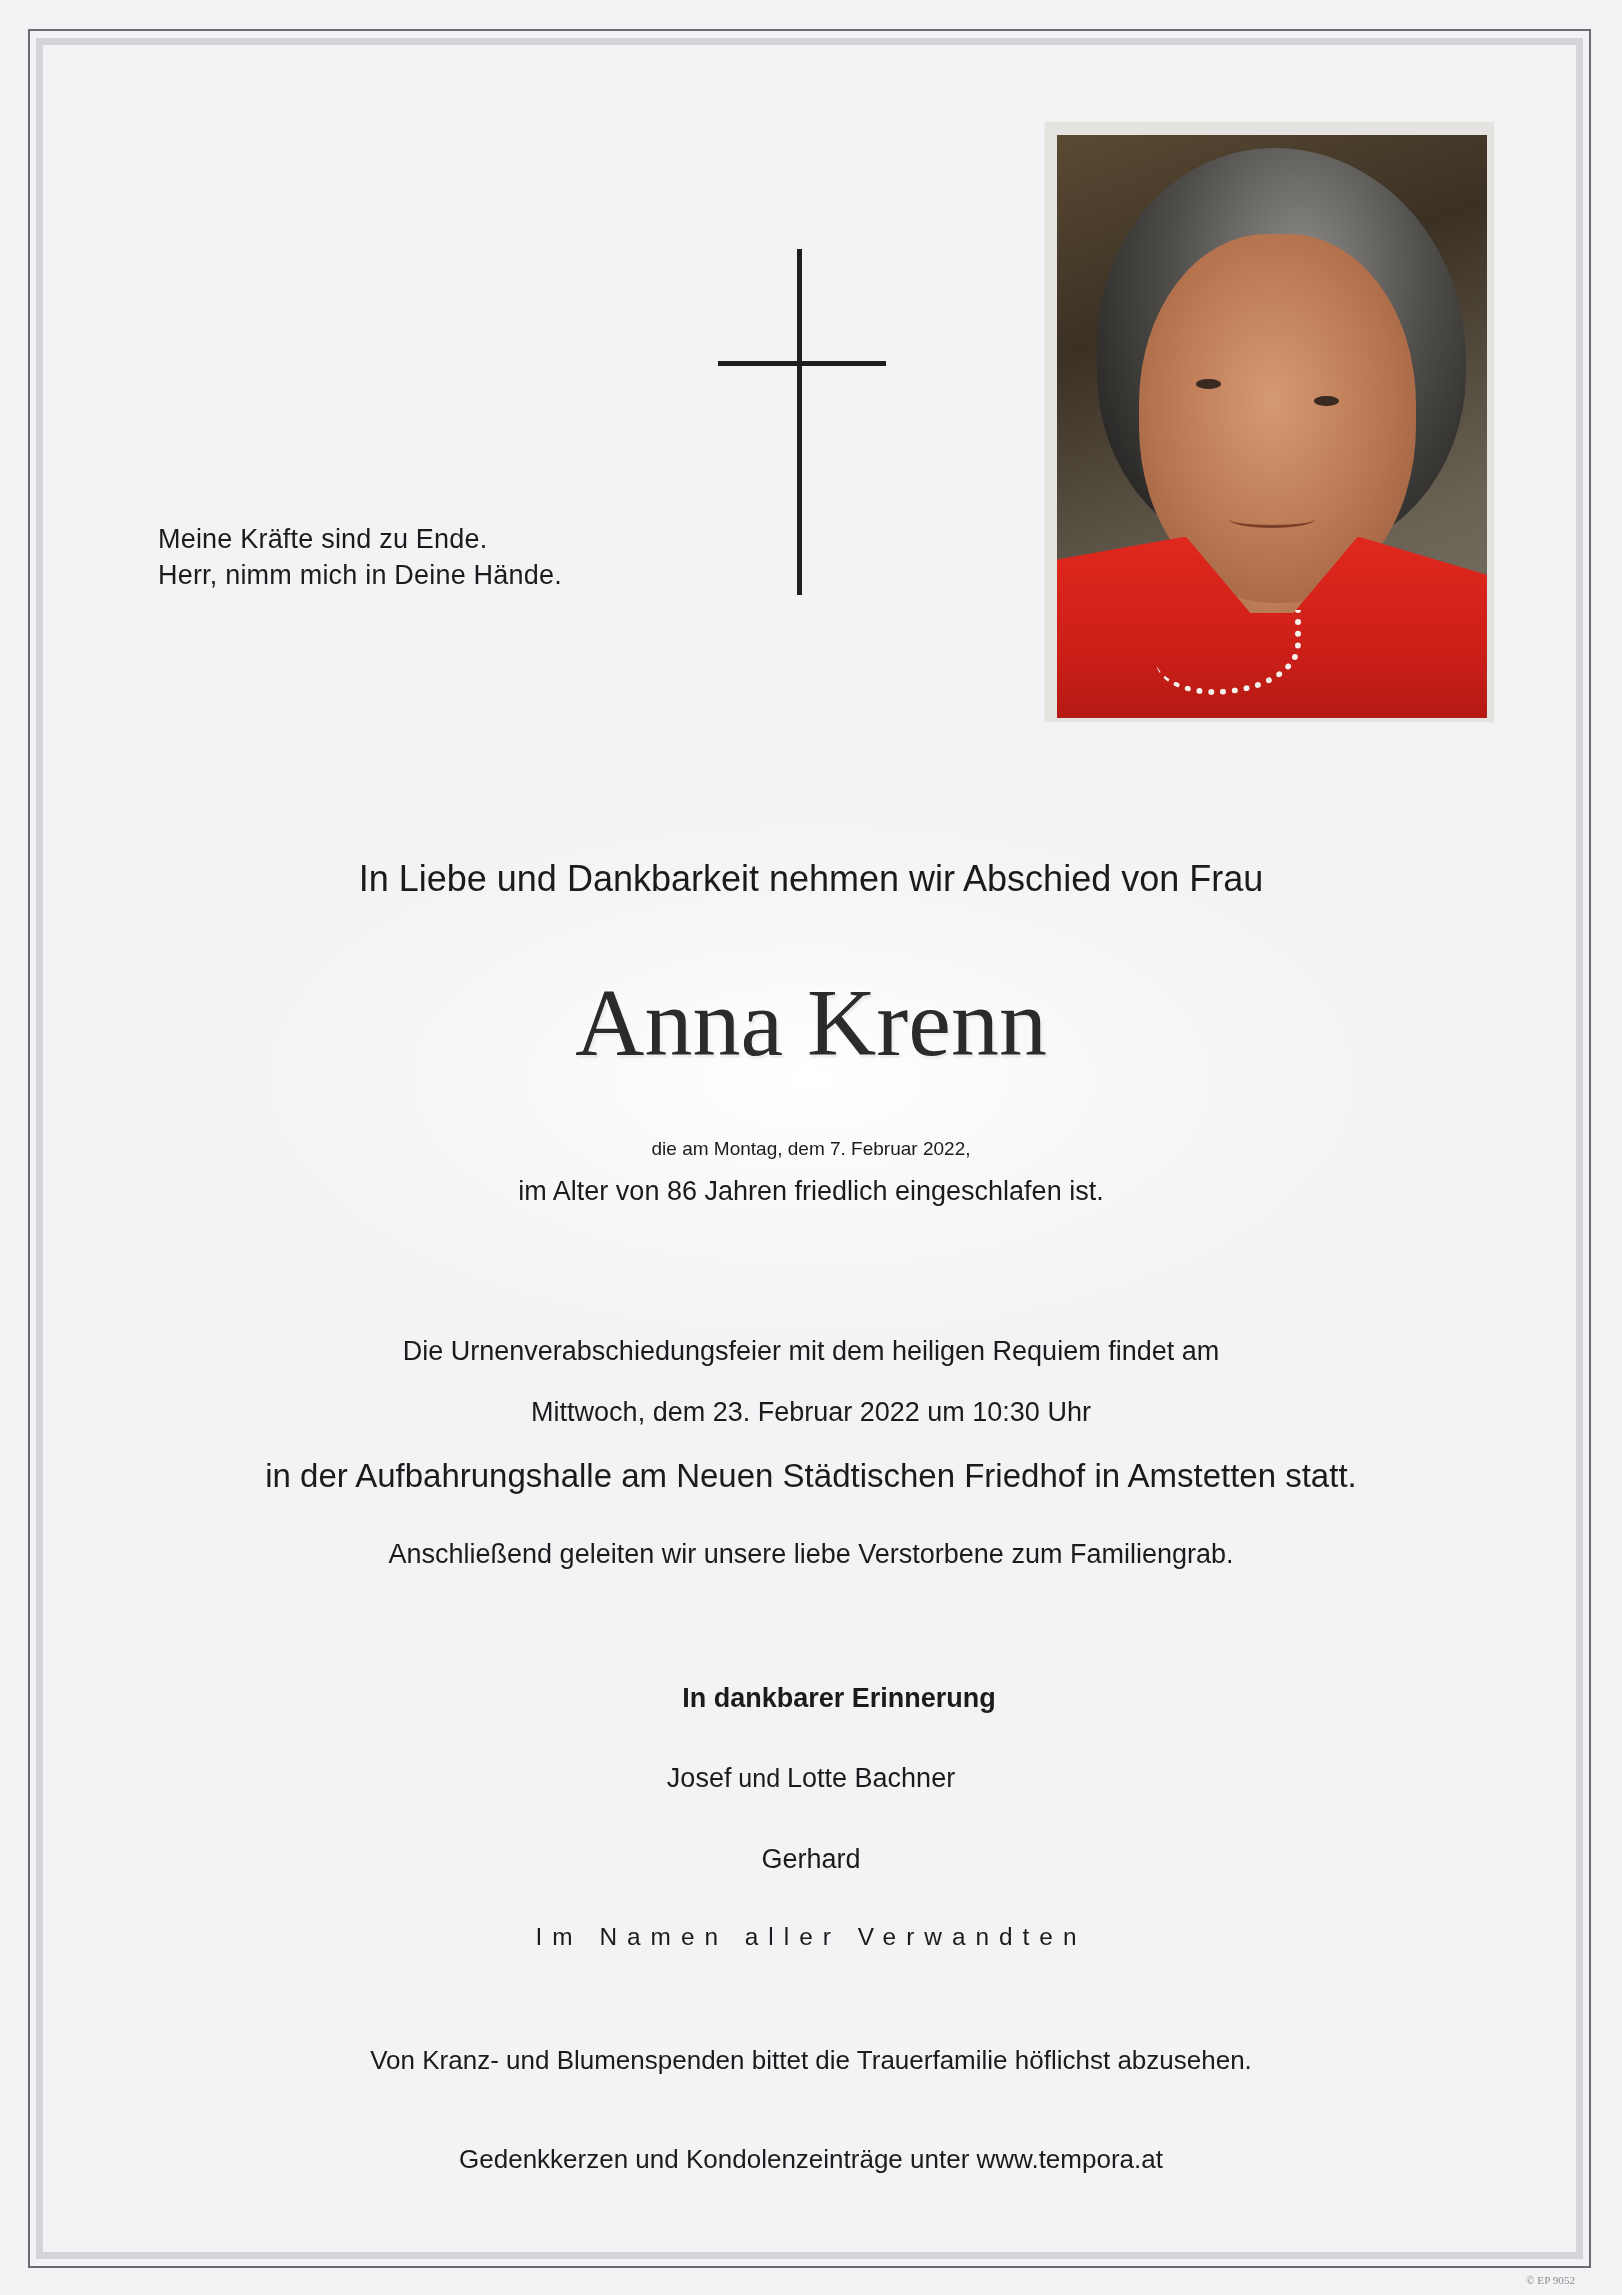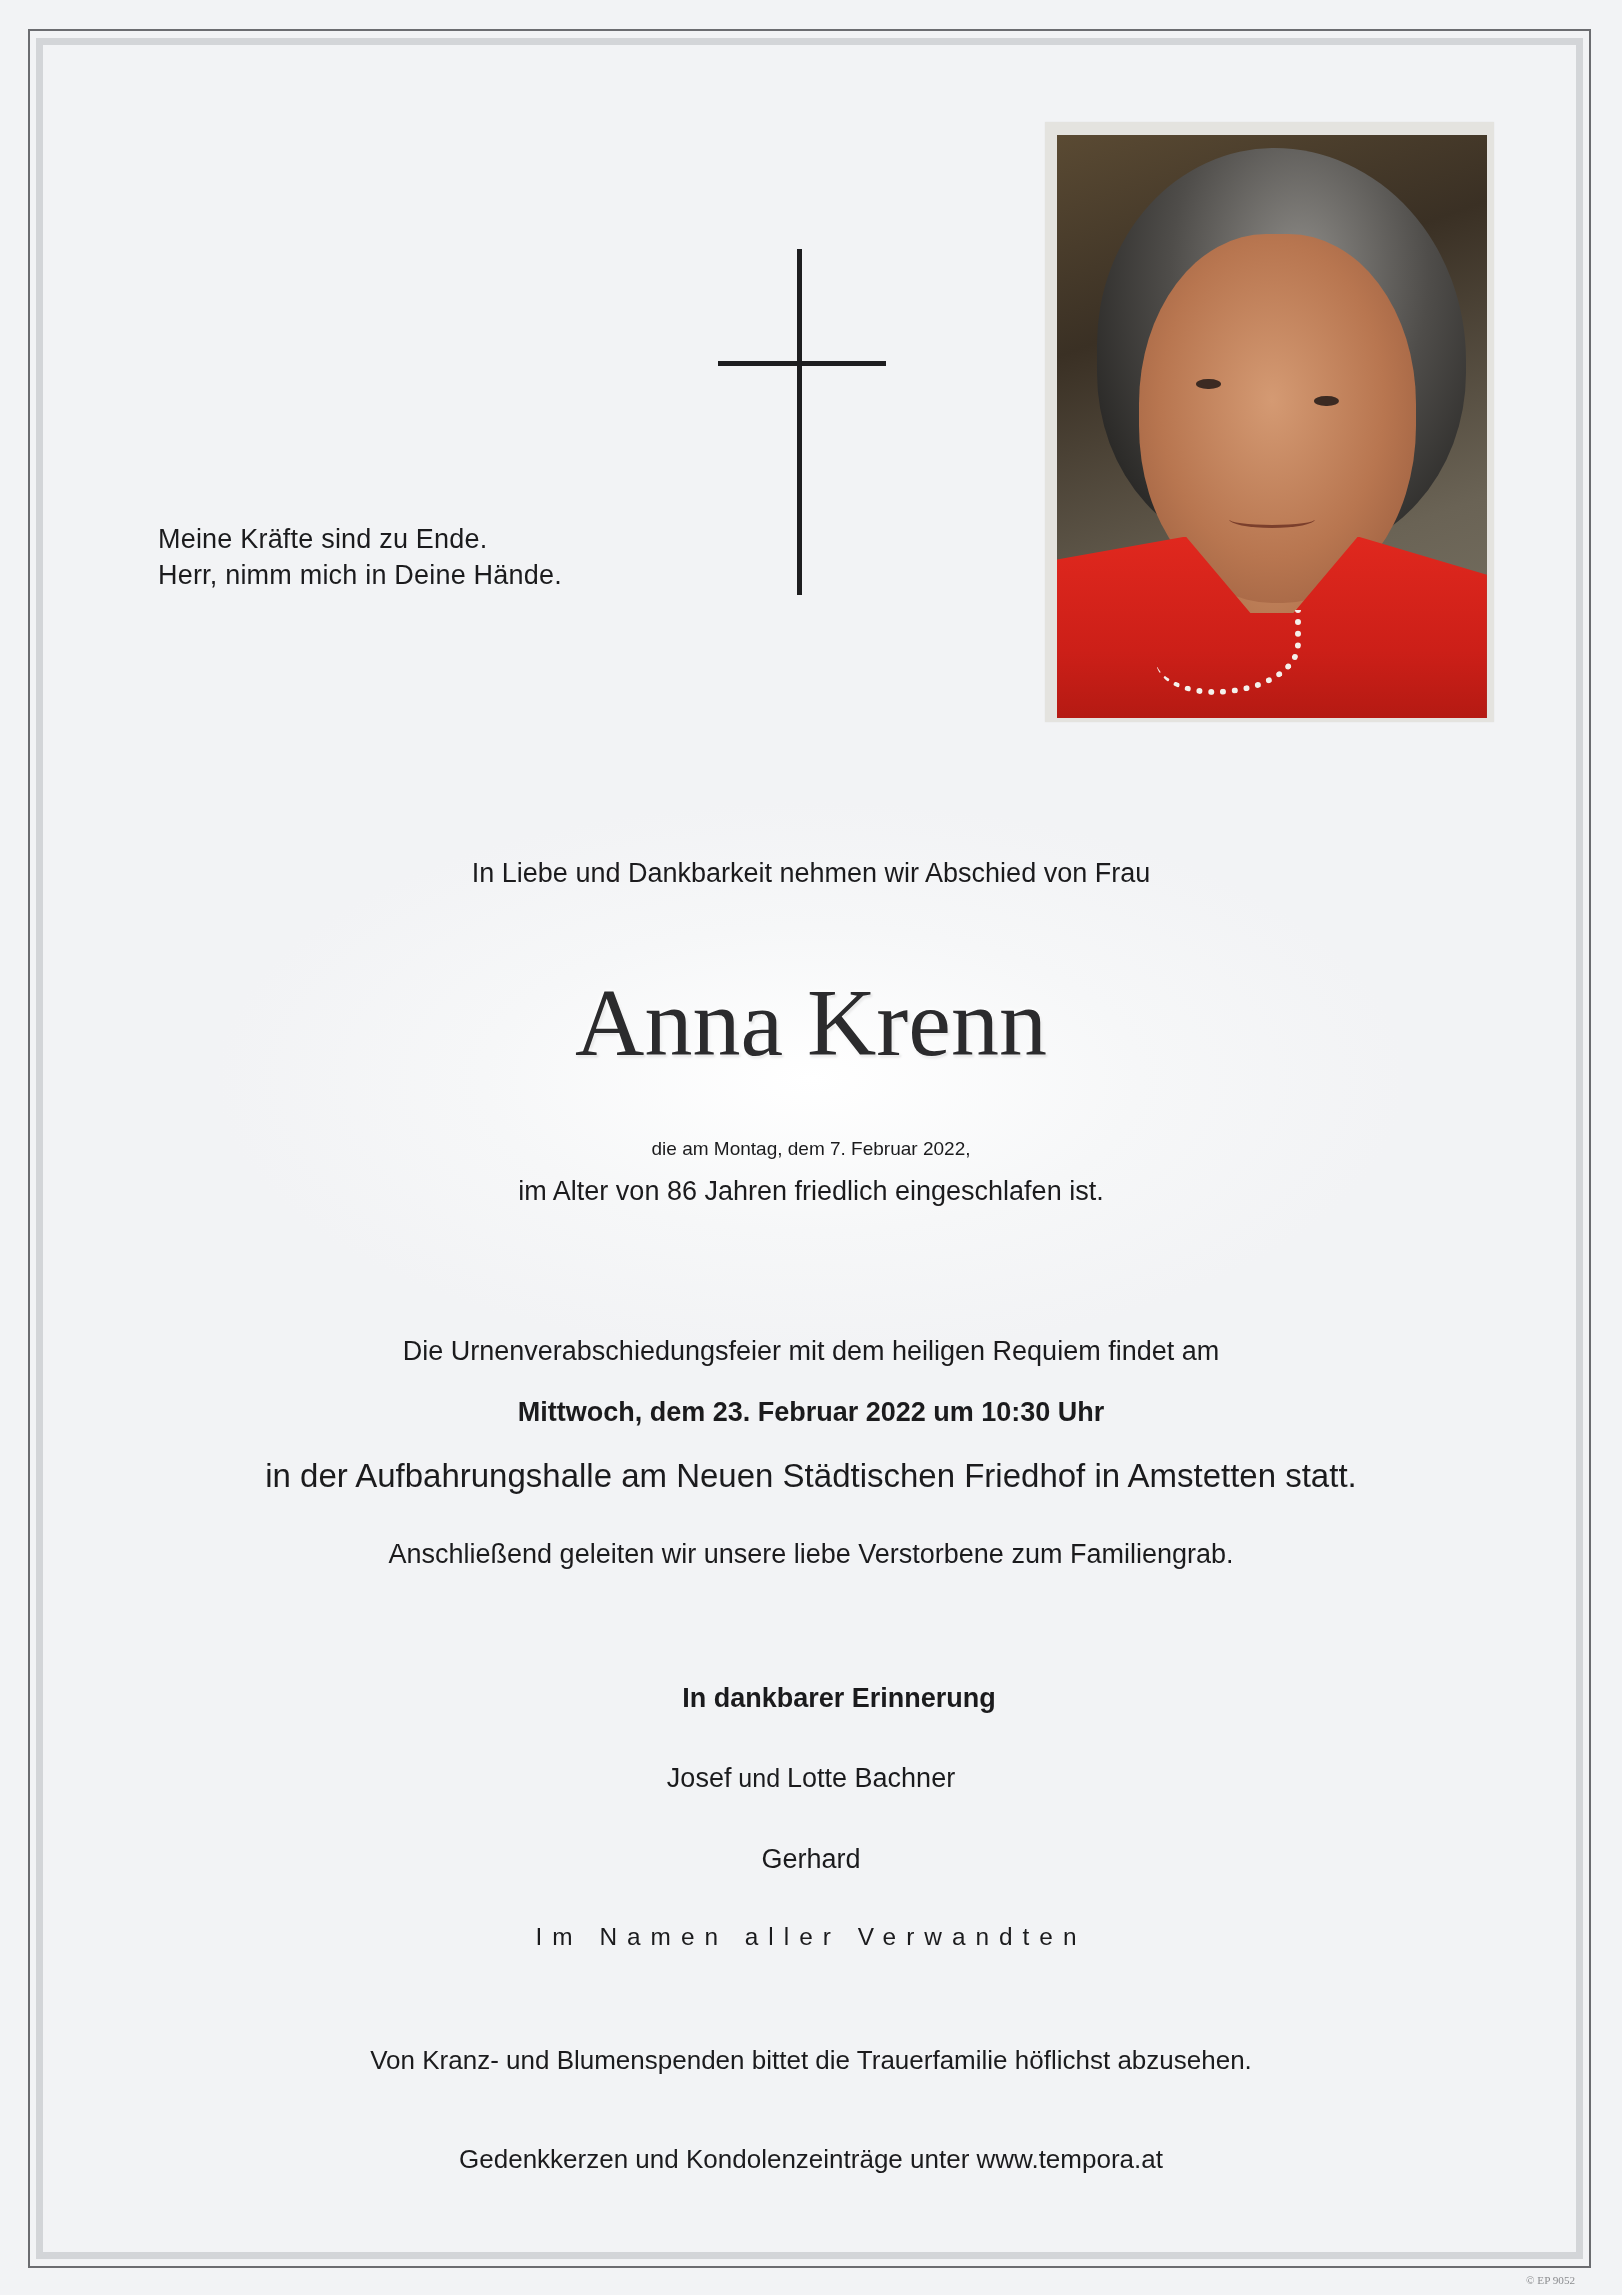--- a/index.html
+++ b/index.html
@@ -60,30 +60,30 @@
     position:absolute; left:132px; top:383px; width:165px; height:158px;
     background: radial-gradient(ellipse at 50% 30%, #c3845e 0%, #a5673f 100%);
     clip-path: polygon(0 0, 100% 0, 80% 100%, 20% 100%);
   }
   .photo .pearls {
     position:absolute; left:99px; top:475px; width:139px; height:79px;
     border-bottom:6.6px dotted #f4f1ec; border-right:6.6px dotted #f4f1ec; border-radius:0 0 60% 40%;
   }
 
   .center { position:absolute; left:0; width:1622px; text-align:center; white-space:nowrap; }
-  .t-intro { top:858px; font-size:27px; }
+  .t-intro { top:858px; font-size:36px; }
   .t-name {
     top:970px; font-family:Liberation Serif, serif; font-size:96px; line-height:106px;
     color:#2b2b2d;
     text-shadow: 0 0 4px #ffffff, 0 0 6.6px #ffffff, 1.3px 2px 2.6px rgba(0,0,0,0.18);
   }
   .t-died1 { top:1138px; font-size:19px; }
   .t-died2 { top:1176px; font-size:27px; }
   .t-cer1 { top:1336px; font-size:27px; }
-  .t-cer2 { top:1397px; font-size:27px; font-weight:bold; }
+  .t-cer2 { top:1397px; font-size:27px; font-weight:normal; }
   .t-cer3 { top:1457px; font-size:33px; }
   .t-after { top:1539px; font-size:27px;text-align:center; }
   .t-memory { top:1683px; font-size:27px; font-weight:bold;padding-left:28px; }
   .t-fam1 { top:1763px; font-size:27px; }
   .t-fam1 .normal { font-size:25px; }
   .t-fam2 { top:1844px; font-size:27px; }
   .t-rel { top:1923px; font-size:24.4px; letter-spacing:10px; }
   .t-flowers { top:2045px; font-size:26px; }
   .t-web { top:2144px; font-size:26px; }
   .t-web a { color:inherit; text-decoration:none; }

